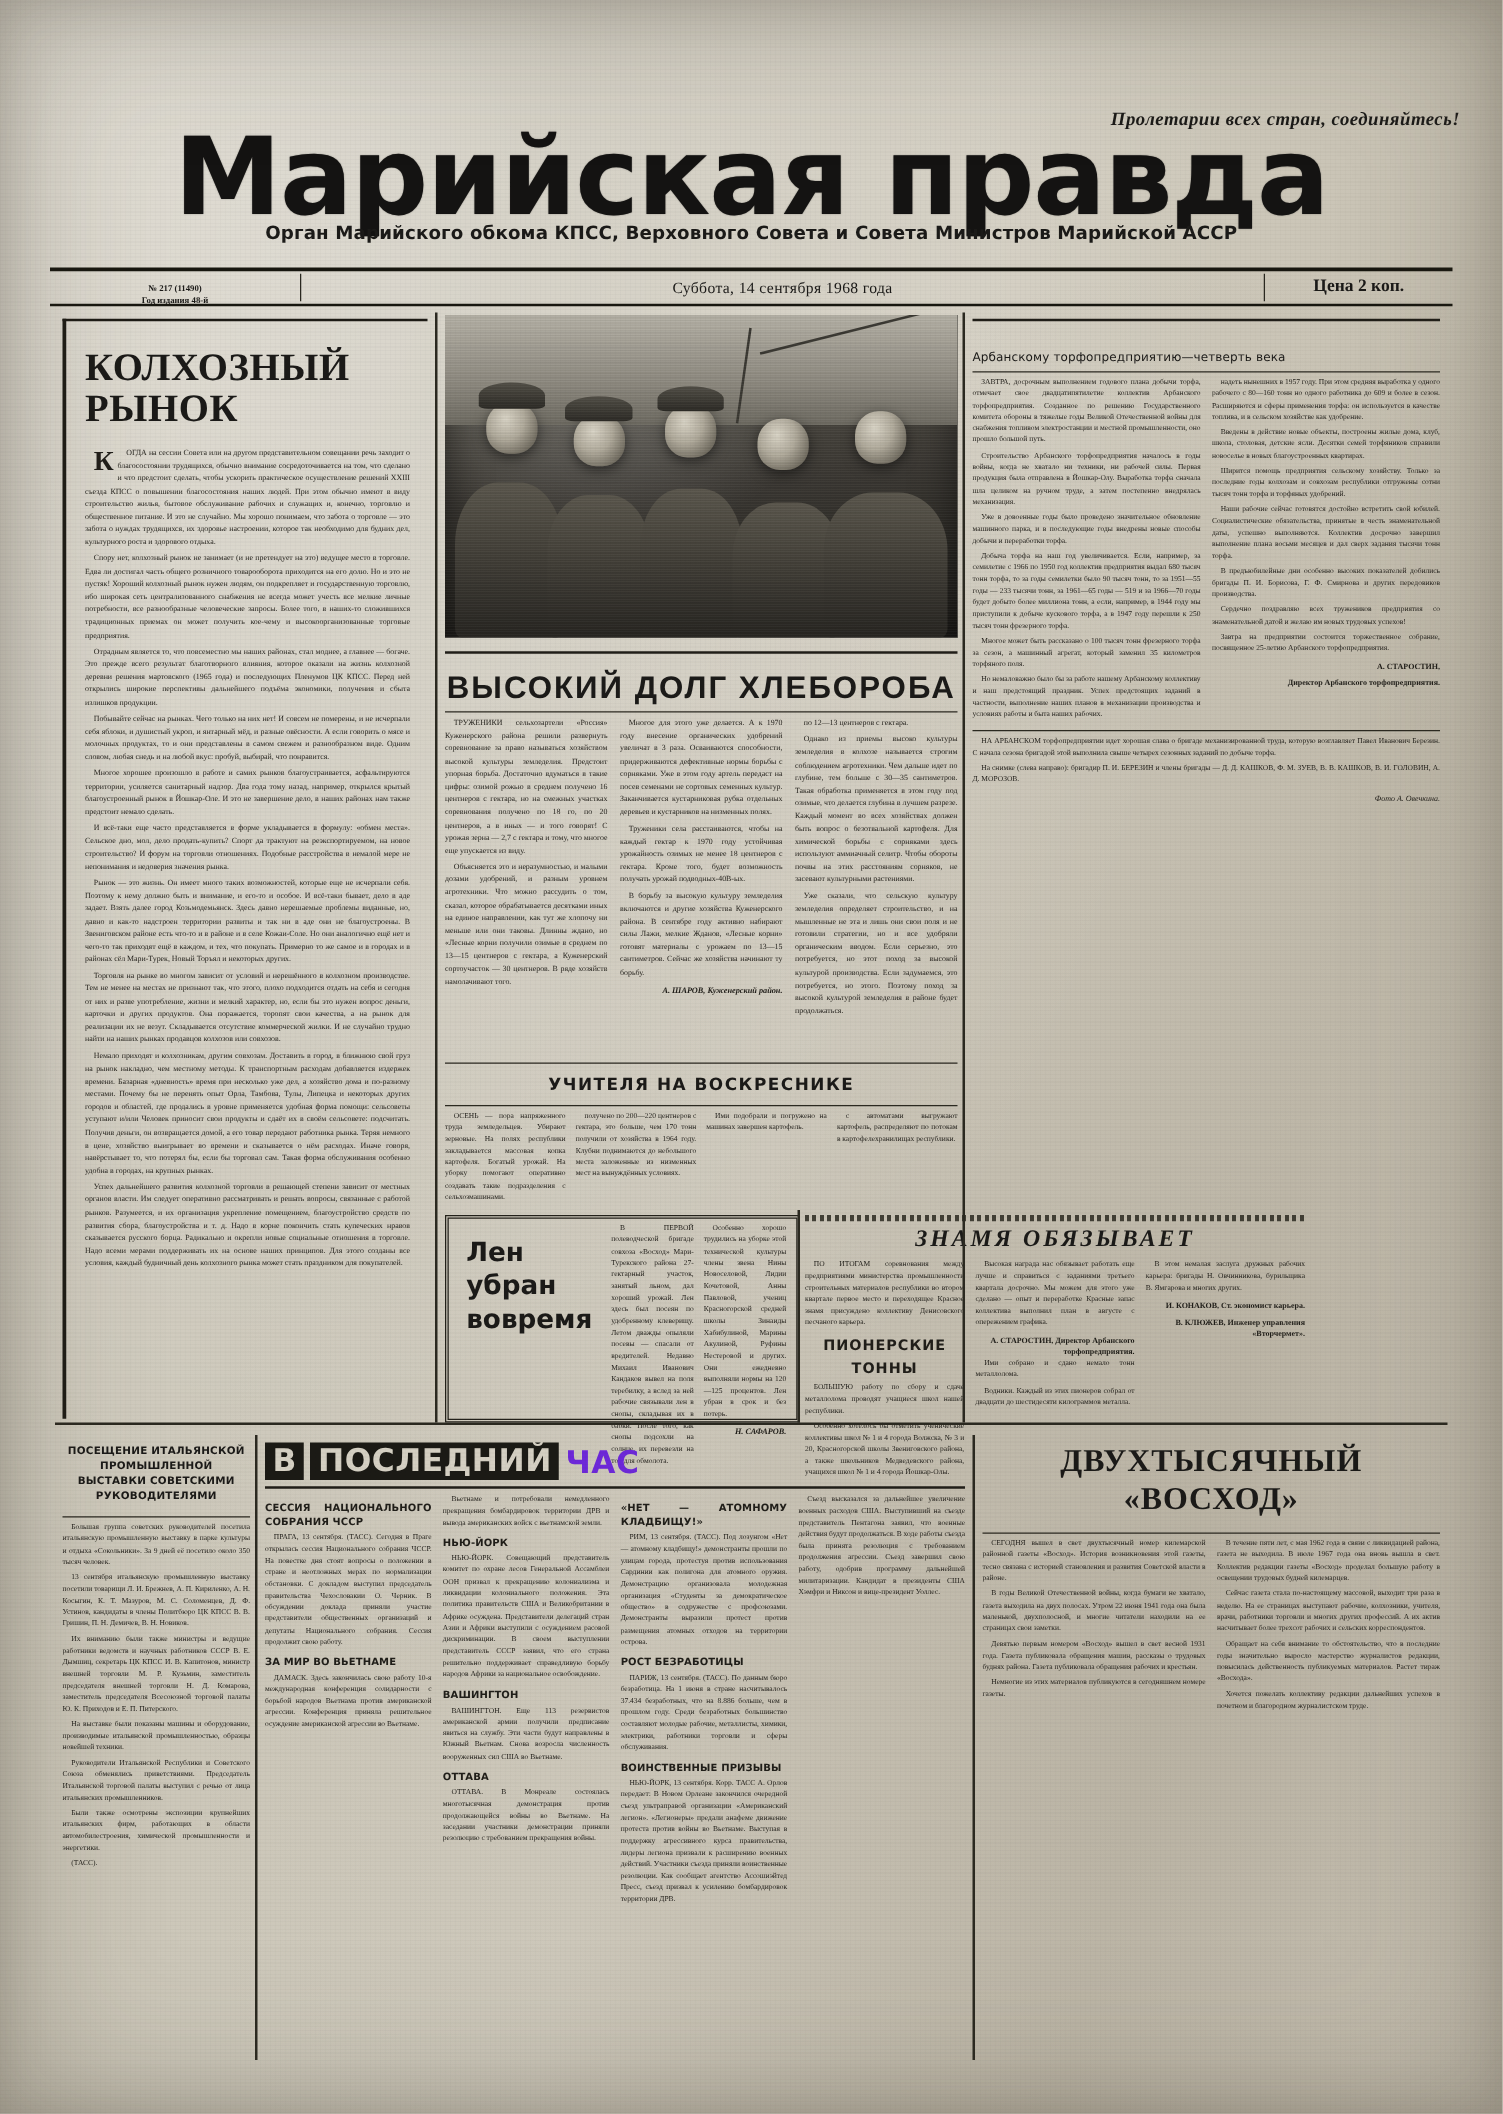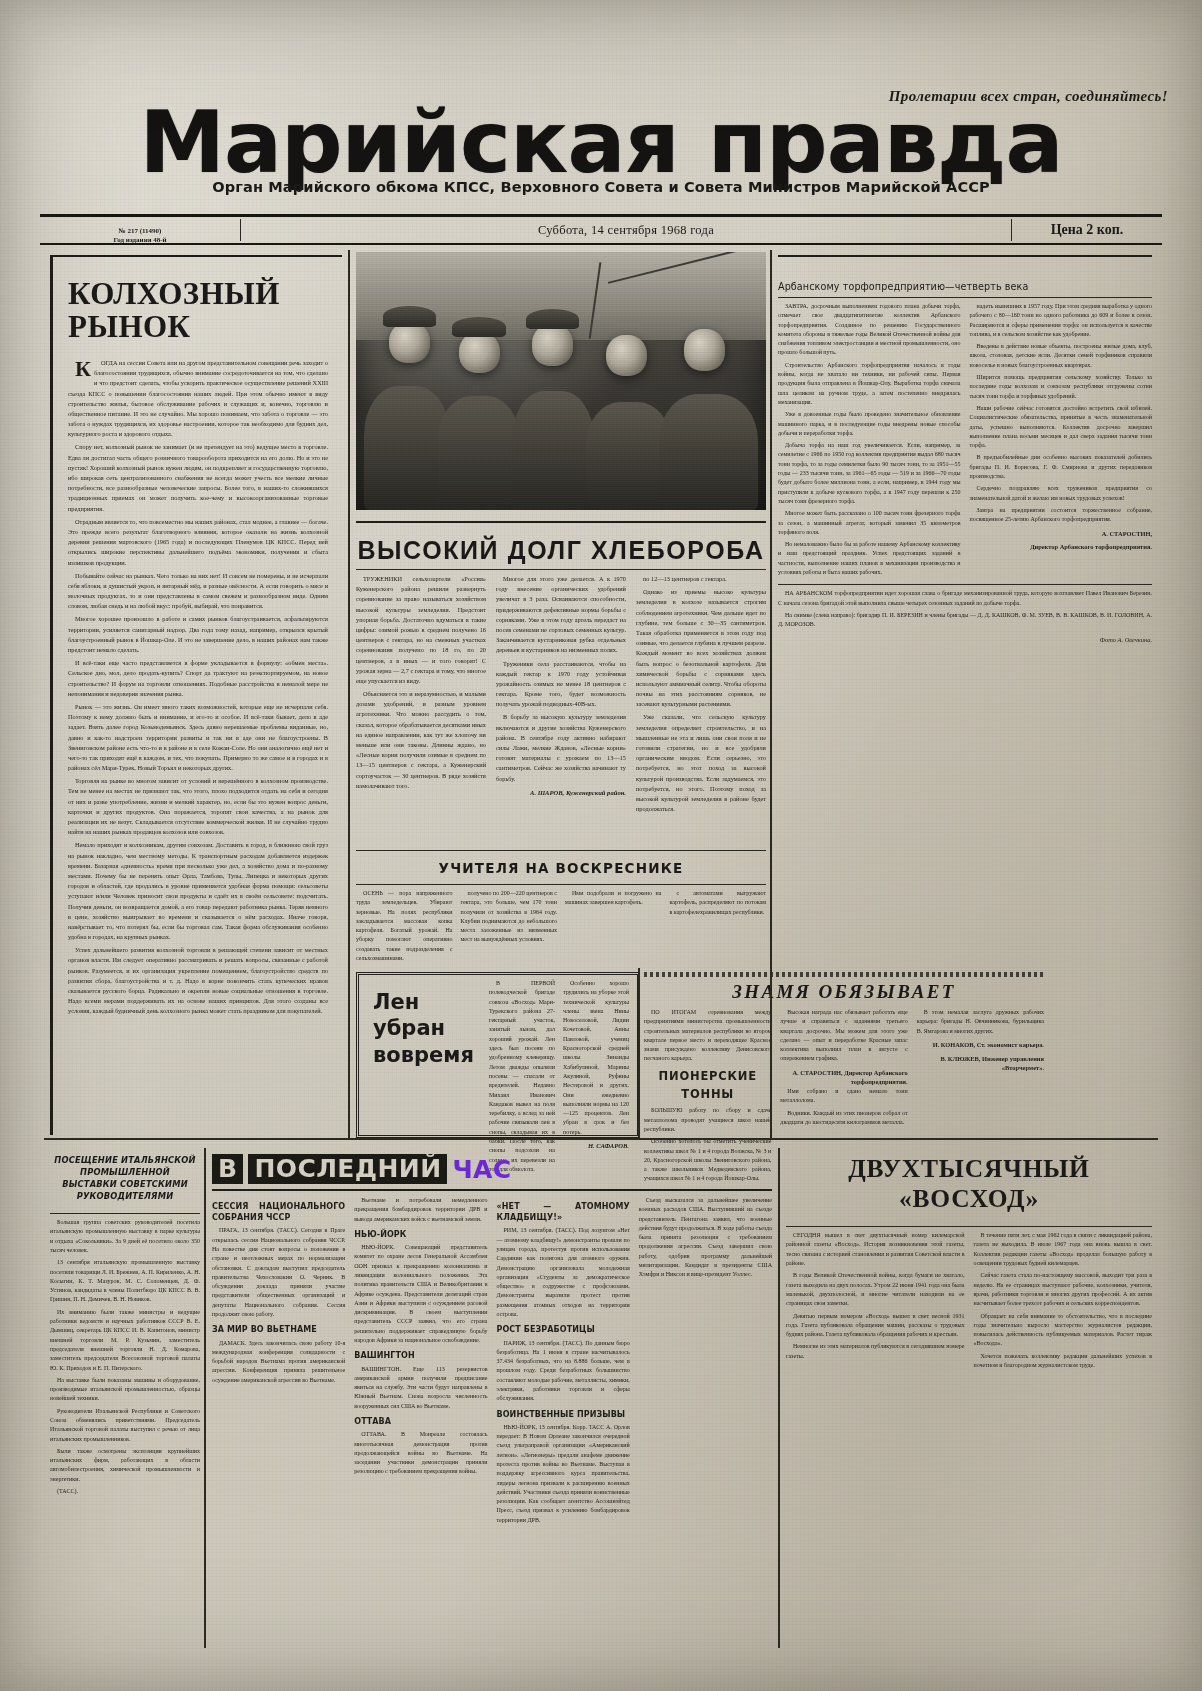--- a/index.html
+++ b/index.html
@@ -174,21 +174,20 @@
     margin:24px 0 5px;letter-spacing:.1px;
   }
   .photo-credit{font-size:6.4px;text-align:right;font-style:italic;margin-top:5px;}
 
   
   #box-italy{position:absolute;left:50px;top:1148px;width:150px;height:500px;}
   .h-italy{
     font-family:"DejaVu Sans",sans-serif;font-weight:bold;
     font-size:8.3px;line-height:1.45;text-align:center;letter-spacing:.2px;
     padding:6px 4px 7px;
-    font-style:italic;
   }
 
   #box-last{position:absolute;left:212px;top:1148px;width:560px;height:500px;}
   .h-last{
     display:flex;align-items:center;gap:5px;
     font-family:"DejaVu Sans",sans-serif;font-weight:bold;
     font-size:25px;letter-spacing:.4px;margin:6px 0 2px;
   }
   .h-last .inv{background:#1b1a15;color:#d5d0c3;padding:0 6px 1px;}
   .h-last .pl{color:#6d28d9;}

